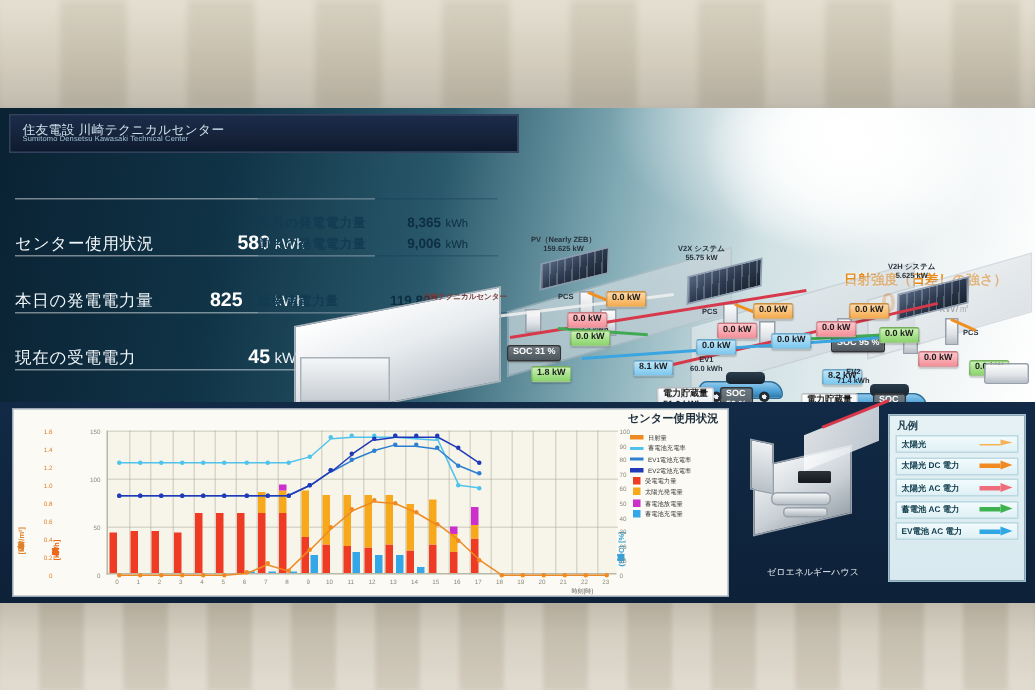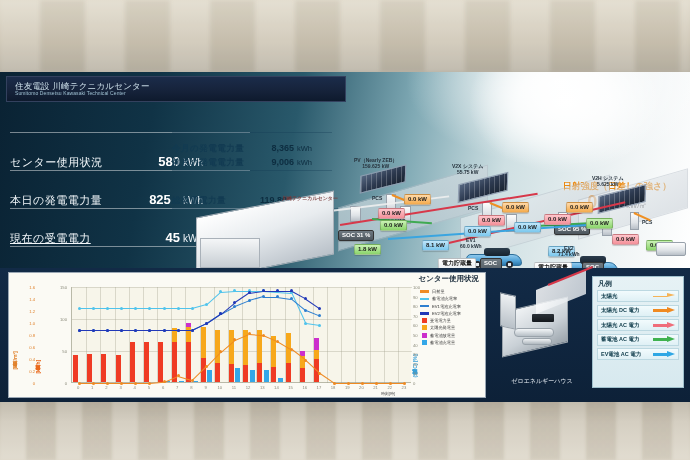--- a/index.html
+++ b/index.html
@@ -169,27 +169,27 @@
 
       <div class="metric-row" style="left:10px; top:82px; width:240px;">
         <span class="m-label" style="width:130px;">センター使用状況</span>
         <span class="m-val" style="width:40px; text-align:right;">580</span>
         <span class="m-unit">kWh</span>
       </div>
       <div class="m-rule" style="left:10px; top:98px; width:240px;"></div>
 
       <div class="metric-row" style="left:10px; top:120px; width:240px;">
         <span class="m-label" style="width:130px;">本日の発電電力量</span>
-        <span class="m-val" style="width:40px; text-align:center;">825</span>
+        <span class="m-val" style="width:40px; text-align:left;">825</span>
         <span class="m-unit">kWh</span>
       </div>
       <div class="m-rule" style="left:10px; top:136px; width:240px;"></div>
 
       <div class="metric-row" style="left:10px; top:158px; width:240px;">
-        <span class="m-label" style="width:130px;text-decoration:underline;">現在の受電電力</span>
+        <span class="m-label" style="width:130px;">現在の受電電力</span>
         <span class="m-val" style="width:40px; text-align:right;">45</span>
         <span class="m-unit">kW</span>
       </div>
       <div class="m-rule" style="left:10px; top:174px; width:240px;"></div>
 
       <div class="metric-row metric2" style="left:172px; top:47px; width:160px;margin-top:24px;">
         <span class="m-label" style="width:82px;">今月の発電電力量</span>
         <span class="m-val" style="width:40px; text-align:right;">8,365</span>
         <span class="m-unit">kWh</span>
       </div>

